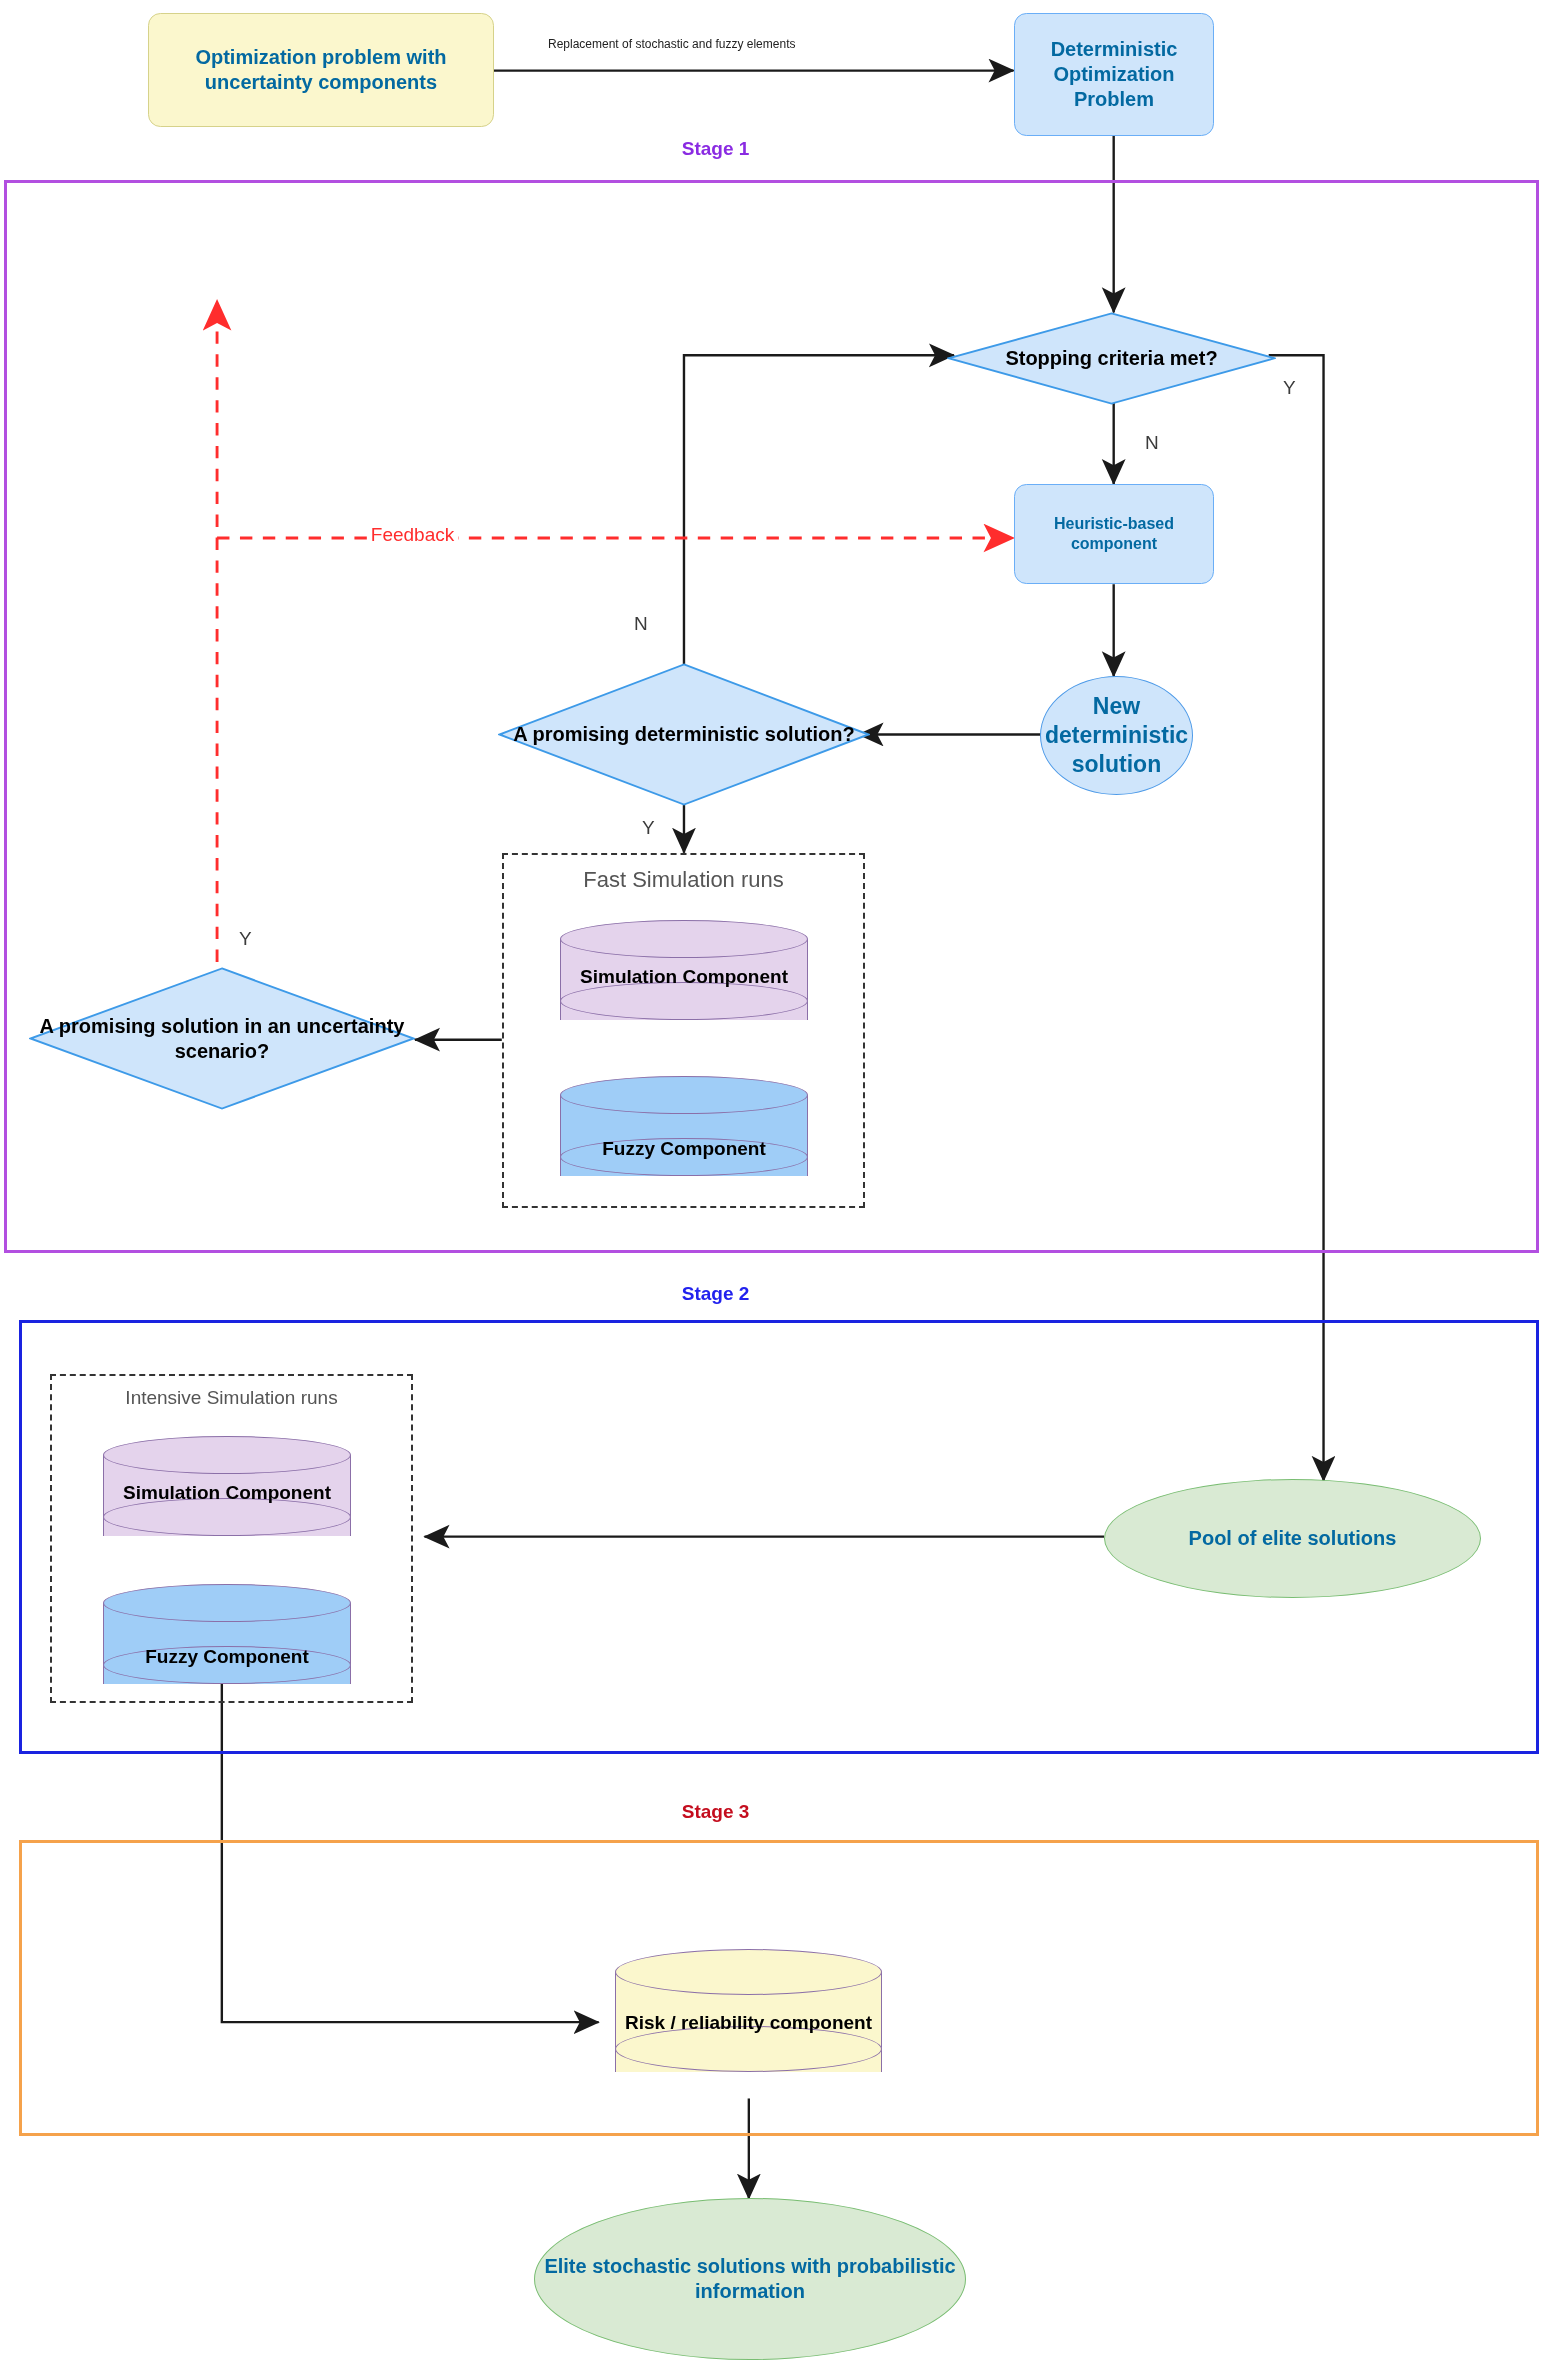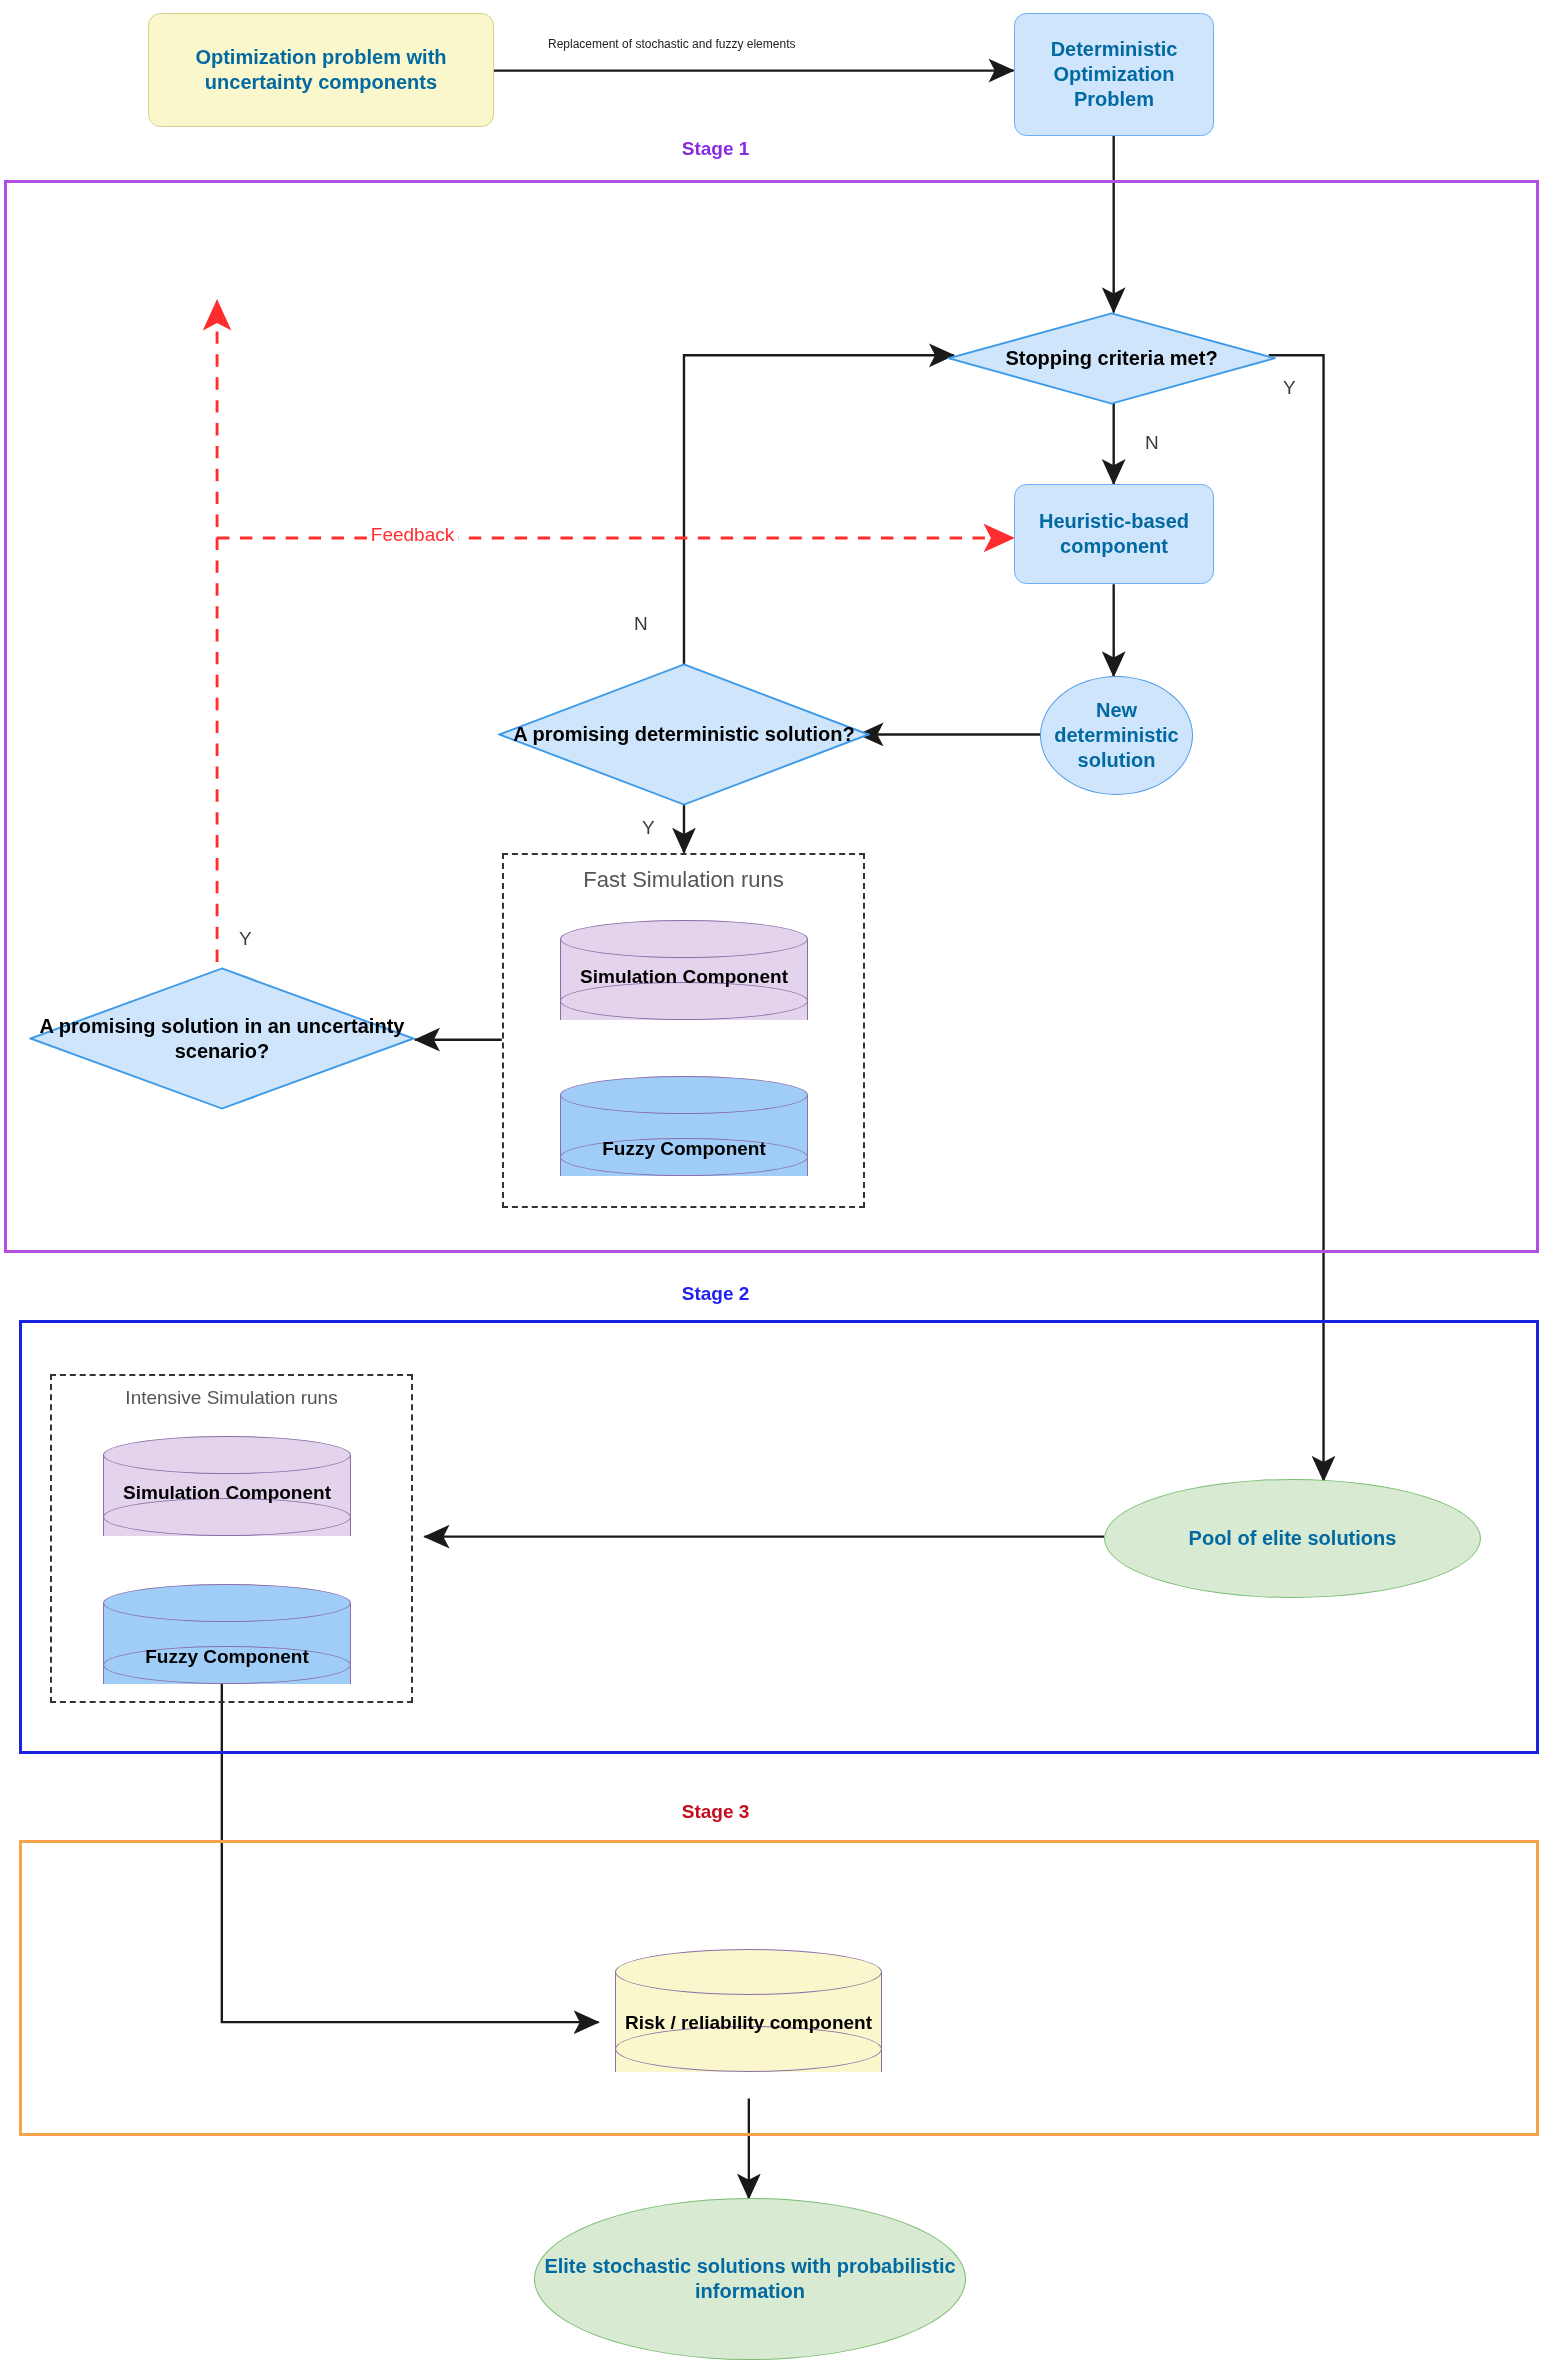--- a/index.html
+++ b/index.html
@@ -113,25 +113,25 @@
       <polygon points="345,3 687,97 345,192 3,97" fill="#cfe5fb" stroke="#3d9ae8" stroke-width="4"></polygon>
     </svg>
     <span class="lbl" style="font-size:20px;">Stopping criteria met?</span>
   </div>
   <div class="edgelabel" style="left:1283px;top:377px;font-size:19px;">Y</div>
   <div class="edgelabel" style="left:1145px;top:432px;font-size:19px;">N</div>
 
   <div class="edgelabel red" style="left:367px;top:524px;font-size:19px;background:#fff;padding:0 3.8px;">Feedback</div>
 
   <div class="node rbox" style="left:1014px;top:484px;width:200px;height:100px;">
-    <span class="lbl" style="font-size:20px;">Heuristic-based component</span>
+    <span class="lbl" style="font-size:16px;">Heuristic-based component</span>
   </div>
 
   <div class="node ellipse" style="left:1040px;top:676px;width:153px;height:119px;">
-    <span class="lbl" style="font-size:20px;">New deterministic solution</span>
+    <span class="lbl" style="font-size:23px;">New deterministic solution</span>
   </div>
 
   <div class="diamond-wrap" style="left:498px;top:663px;width:372px;height:143px;">
     <svg width="372" height="143" viewBox="0 0 780 300" style="position:absolute;left:0;top:0;">
       <polygon points="390,3 777,150 390,297 3,150" fill="#cfe5fb" stroke="#3d9ae8" stroke-width="4"></polygon>
     </svg>
     <span class="lbl" style="font-size:20px;">A promising deterministic solution?</span>
   </div>
   <div class="edgelabel" style="left:634px;top:613px;font-size:19px;">N</div>
   <div class="edgelabel" style="left:642px;top:817px;font-size:19px;">Y</div>

